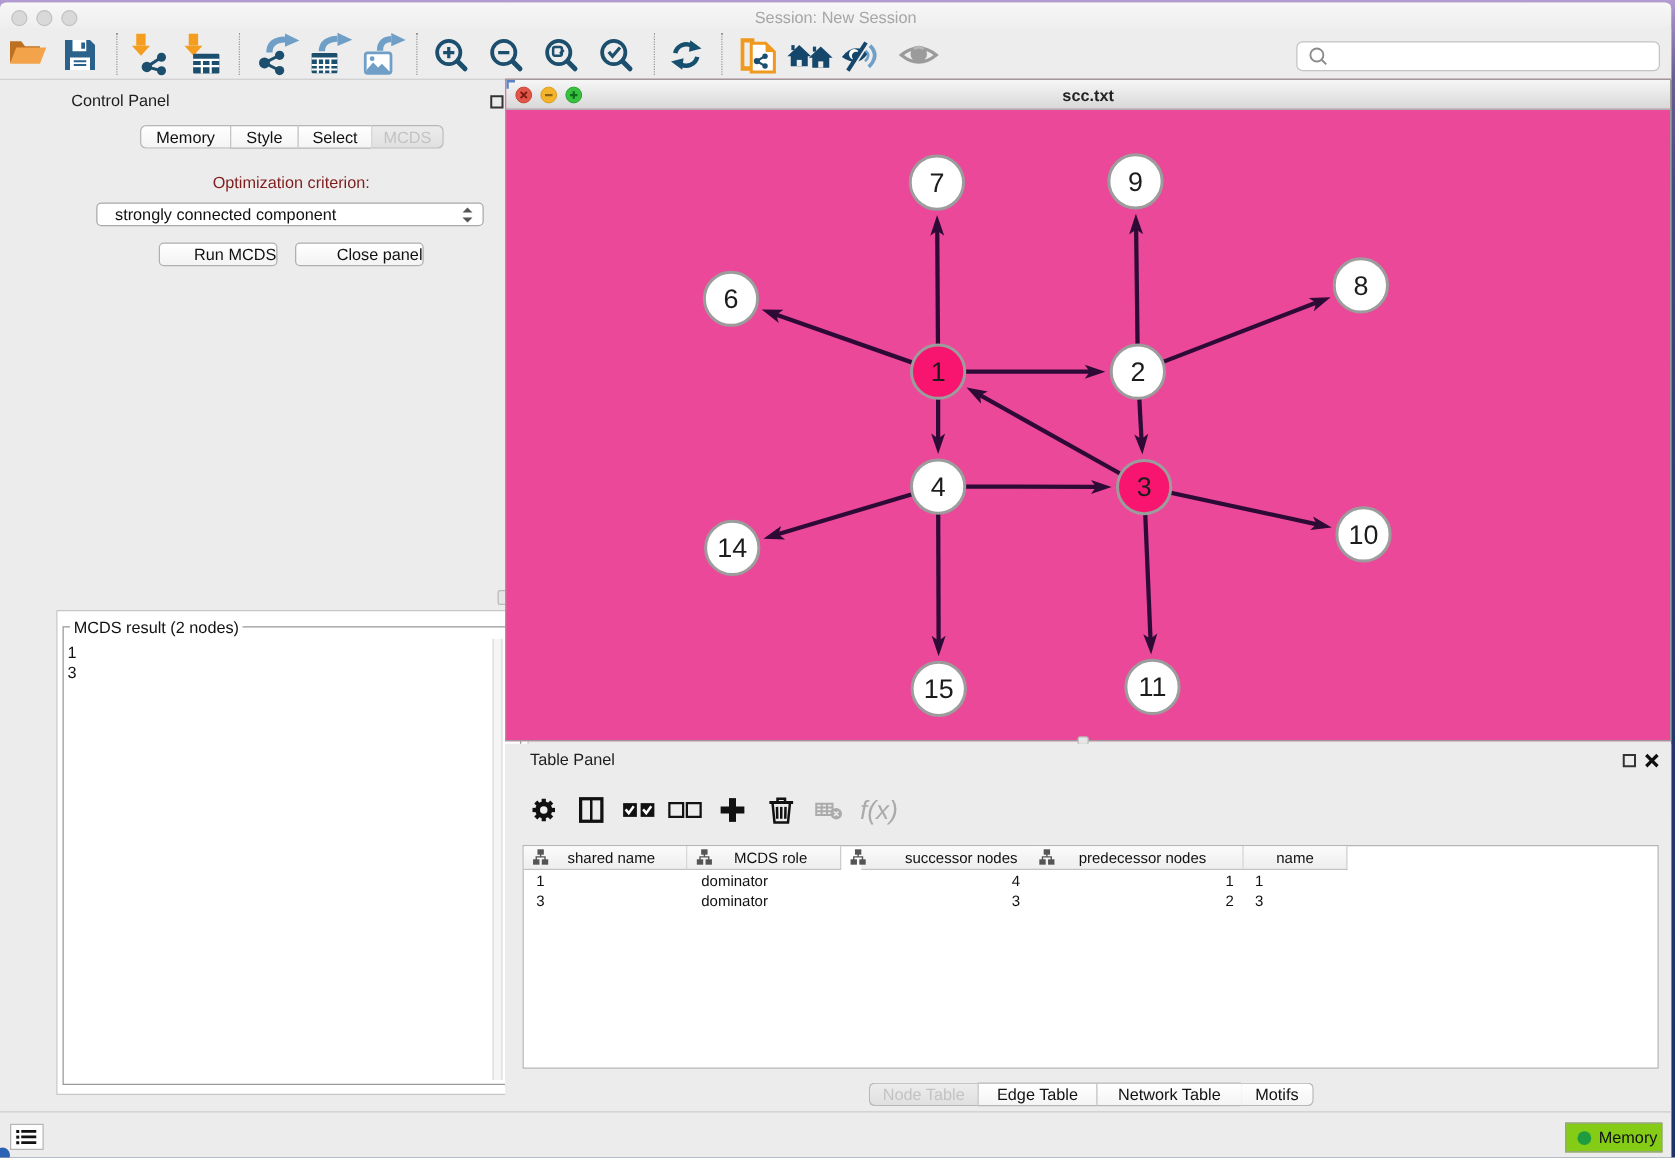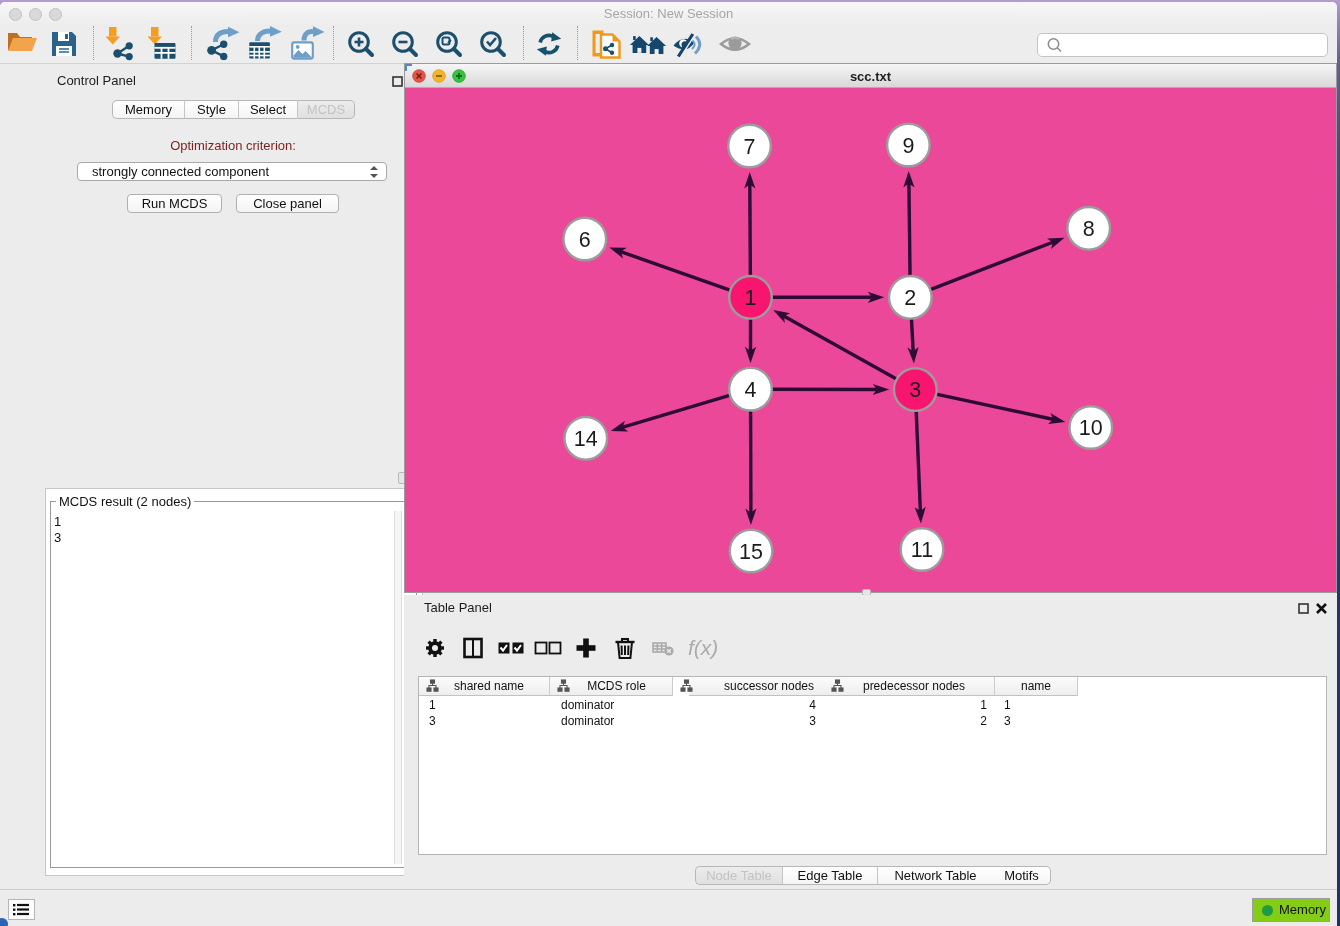--- a/index.html
+++ b/index.html
@@ -14,21 +14,21 @@
 .sep{position:absolute;top:3px;height:34px;width:0;border-left:1px dotted #9a9a9a;}
 .icon{position:absolute;top:0;}
 .search{position:absolute;left:1037px;top:10px;width:289px;height:22px;background:#fff;border:1px solid #c4c4c4;border-radius:5px;}
 .lp{position:absolute;left:0;top:63px;width:400px;height:826px;background:#ececec;border-top:1px solid #d2d2d2;box-sizing:border-box;margin-left:33px;}
 .phead{font-size:13px;color:#1c1c1c;}
 .seg{position:absolute;height:19px;box-sizing:border-box;background:linear-gradient(#ffffff,#f4f4f4);border-top:1px solid #b7b7b7;border-bottom:1px solid #b7b7b7;font-size:13px;color:#111;text-align:center;line-height:18px;}
 .seg.first{border-left:1px solid #b7b7b7;border-radius:5px 0 0 5px;}
 .seg.last{border-right:1px solid #b7b7b7;border-radius:0 5px 5px 0;}
 .seg.mid{border-left:1px solid #c6c6c6;}
 .seg.pressed{background:linear-gradient(#ececec,#e0e0e0);color:#c3c3c3;border-left:1px solid #c6c6c6;}
-.btn{position:absolute;height:19px;box-sizing:border-box;background:linear-gradient(#ffffff,#f3f3f3);border:1px solid #b0b0b0;border-radius:4px;font-size:13px;color:#111;text-align:center;line-height:17px;}
+.btn{position:absolute;height:19px;box-sizing:border-box;background:linear-gradient(#ffffff,#f3f3f3);border:1px solid #b0b0b0;border-radius:4px;font-size:13px;color:#111;text-align:right;line-height:17px;}
 .nf{position:absolute;left:404px;top:63px;width:933px;height:530px;background:#ec4899;border:1px solid #9b9b9b;box-sizing:border-box;}
 .nft{position:absolute;left:0;top:0;width:100%;height:24px;background:linear-gradient(#f6f6f6,#d8d8d8);border-bottom:1px solid #b0b0b0;box-sizing:border-box;}
 .nftitle{position:absolute;top:5px;left:0;width:100%;text-align:center;font-size:13px;font-weight:700;color:#222;}
 .tp{position:absolute;left:404px;top:595px;width:933px;height:294px;background:#ececec;}
 .tbl{position:absolute;left:14px;top:81px;width:909px;height:179px;background:#fff;border:1px solid #b5b5b5;box-sizing:border-box;}
 .th{position:absolute;top:0;height:19px;box-sizing:border-box;background:linear-gradient(#fbfbfb,#eeeeee);border-right:1px solid #cccccc;border-bottom:1px solid #c2c2c2;font-size:12px;color:#111;text-align:center;line-height:18px;}
 .td{position:absolute;font-size:12px;color:#111;height:16px;line-height:16px;}
 .sbar{position:absolute;left:0;top:889px;width:1337px;height:37px;background:#ececec;border-top:1px solid #cccccc;box-sizing:border-box;}
 svg text{font-family:"Liberation Sans",sans-serif;}
 </style></head><body>

